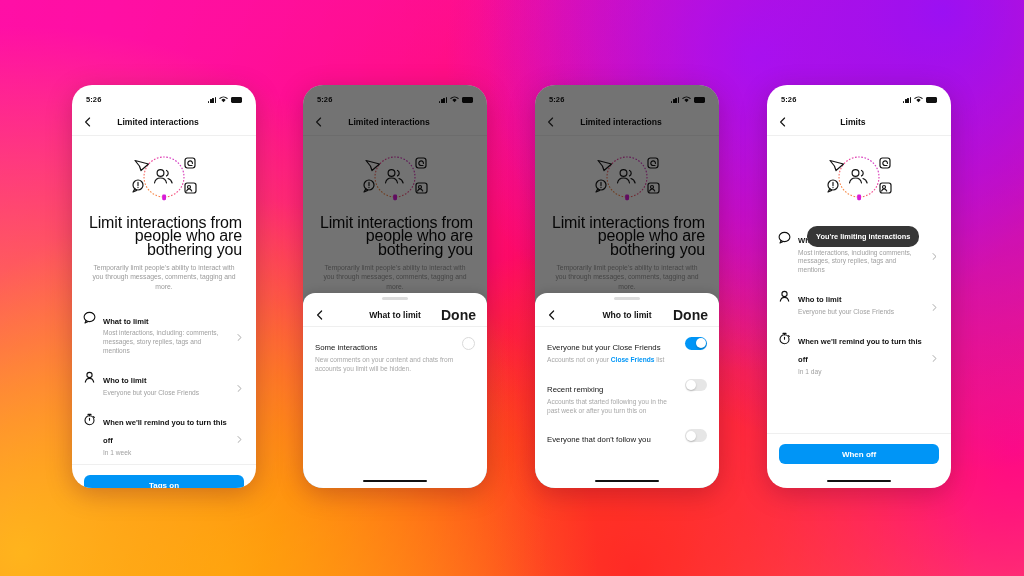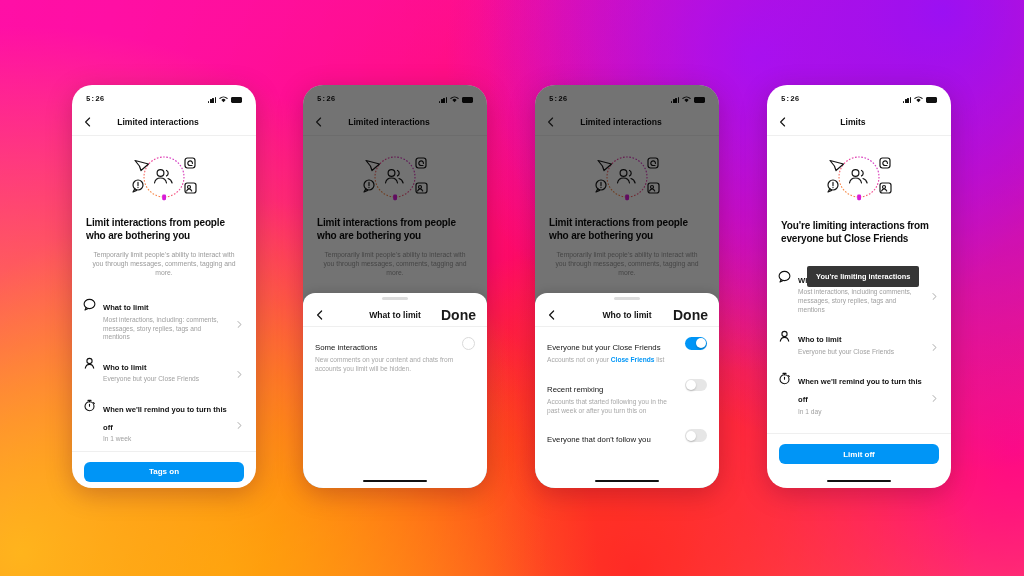--- a/index.html
+++ b/index.html
@@ -25,21 +25,21 @@
     mix-blend-mode:screen;opacity:.55;}
 
   .phone{
     position:absolute;background:#fff;border-radius:20px;overflow:hidden;
     box-shadow:0 6px 26px rgba(80,0,40,.28);
   }
   .scr{position:absolute;inset:0;display:flex;flex-direction:column;}
 
   
   .statusbar{height:20px;display:flex;align-items:center;justify-content:space-between;
-    padding:4px 14px 0 14px;flex:0 0 auto;font-family:Liberation Mono, monospace;}
+    padding:4px 14px 0 14px;flex:0 0 auto;}
   .st-time{font-size:7.5px;font-weight:700;color:#111;letter-spacing:.1px;}
   .st-icons{display:flex;align-items:flex-end;gap:3px;}
   .bars{display:flex;align-items:flex-end;gap:.8px;height:6px;}
   .bars i{display:block;width:1.4px;background:#111;border-radius:.5px;}
   .bars i:nth-child(1){height:2px}.bars i:nth-child(2){height:3.2px}
   .bars i:nth-child(3){height:4.6px}.bars i:nth-child(4){height:6px}
   .wifi svg{display:block}
   .batt{width:11px;height:5.5px;background:#111;border-radius:1.4px;}
 
   
@@ -47,22 +47,22 @@
     border-bottom:1px solid #efefef;padding:0 10px;}
   .navtitle{position:absolute;left:0;right:12px;text-align:center;font-size:8.6px;font-weight:700;color:#0f0f0f;}
   .backchev{position:relative;z-index:2;width:12px;height:12px;}
   .backchev svg{display:block}
 
   .body{flex:1 1 auto;position:relative;overflow:hidden;display:flex;flex-direction:column;}
 
   
   .hero{padding:14px 0 0 0;display:flex;flex-direction:column;align-items:center;}
   .heroart{width:86px;height:56px;position:relative;}
-  .hero h1{margin:10px 14px 0;text-align:left;font-size:10px;line-height:13.4px;
-    font-weight:700;color:#0d0d0d;letter-spacing:-.15px;}
+  .hero h1{margin:10px 14px 0;text-align:right;font-size:16px;line-height:13.4px;
+    font-weight:400;color:#0d0d0d;letter-spacing:-.15px;}
   .hero p{margin:7px 16px 0;text-align:center;font-size:6.8px;line-height:9.2px;color:#9a9a9a;}
 
   
   .rows{margin-top:12px;}
   .row{display:flex;align-items:flex-start;padding:7px 12px 7px 10px;gap:7px;position:relative;}
   .row .ic{width:14px;height:14px;flex:0 0 auto;margin-top:1px;display:flex;align-items:center;justify-content:center;}
   .row .txt{flex:1 1 auto;min-width:0;}
   .row .rt{font-size:7.6px;font-weight:700;color:#121212;line-height:9.5px;}
   .row .rs{font-size:6.6px;color:#a0a0a0;line-height:8.6px;margin-top:1.5px;}
   .row .chev{width:9px;height:9px;flex:0 0 auto;align-self:center;opacity:.45;}
@@ -93,21 +93,21 @@
   .opt .os b{color:#0095f6;font-weight:700;}
   .radio{width:11px;height:11px;border-radius:50%;border:1.2px solid #dadada;flex:0 0 auto;margin-top:1px;}
   .radio.on{border:none;background:#0095f6;position:relative;}
   .radio.on:after{content:"";position:absolute;left:3.4px;top:3.4px;width:4.2px;height:4.2px;border-radius:50%;background:#fff;}
   .toggle{width:22px;height:12.5px;border-radius:7px;background:#e6e6e6;flex:0 0 auto;margin-top:1px;position:relative;}
   .toggle:after{content:"";position:absolute;top:1.2px;left:1.2px;width:10px;height:10px;border-radius:50%;background:#fff;
     box-shadow:0 1px 2px rgba(0,0,0,.22);}
   .toggle.on{background:#0095f6;}
   .toggle.on:after{left:10.6px;}
 
-  .tooltip{position:absolute;background:#363636;color:#fff;border-radius:2px;
+  .tooltip{position:absolute;background:#363636;color:#fff;border-radius:10px;
     font-size:7.4px;font-weight:700;padding:6px 9px;white-space:nowrap;}
 </style>
 </head>
 <body>
 
 <div id="bg"></div>
 <div id="bg2"></div>
 
 <div class="phone" style="left:72px;top:85px;width:184px;height:403px;">
   <div class="scr">
@@ -508,21 +508,20 @@
                 <path d="M17 32.4v3.2M17 37.4v.2"></path>
               <rect x="64" y="8" width="10" height="10" rx="2.4"></rect>
                 <path d="M71.4 13.4a2.3 2.3 0 1 0-2.4 2.1h2"></path>
               <rect x="64" y="33" width="11" height="10" rx="2.2"></rect>
                 <circle cx="68" cy="37" r="1.5"></circle>
                 <path d="M65.6 41c.5-1.4 1.4-2.2 2.6-2.2s2 .8 2.5 2.2"></path>
             </g>
             <rect x="41.2" y="44.6" width="3.8" height="5.6" rx="1.1" fill="#d81bd8"></rect>
           </svg>
         </div>
-        <h1 style="margin-top:13px;">You're limiting interactions from everyone but Close Friends</h1>
       </div>
       <div class="rows" style="margin-top:16px;position:relative;">
         <div class="row">
           <span class="ic">
               <svg width="13" height="13" viewBox="0 0 13 13">
                 <ellipse cx="6.5" cy="6" rx="5.4" ry="4.6" fill="none" stroke="#111" stroke-width="1.1"></ellipse>
                 <path d="M3.2 9.6 2 12l3.2-1.5" fill="none" stroke="#111" stroke-width="1.1" stroke-linejoin="round"></path>
               </svg>
             </span>
           <span class="txt">
@@ -559,20 +558,20 @@
             <span class="rt">When we'll remind you to turn this off</span>
             <div class="rs">In 1 day</div>
           </span>
           <span class="chev"><svg width="9" height="9" viewBox="0 0 9 9">
                 <path d="M3 1.5 6 4.5 3 7.5" stroke="#444" stroke-width="1" fill="none" stroke-linecap="round" stroke-linejoin="round"></path>
               </svg></span>
         </div>
         <div class="tooltip" style="left:40px;top:4px;">You're limiting interactions</div>
       </div>
       <div class="footer" style="padding-bottom:10px;">
-        <div class="cta">Limit off</div>
+        <div class="cta">When off</div>
       </div>
       <div class="homebar">
           <i></i>
         </div>
     </div>
   </div>
 </div>
 
 </body></html>

